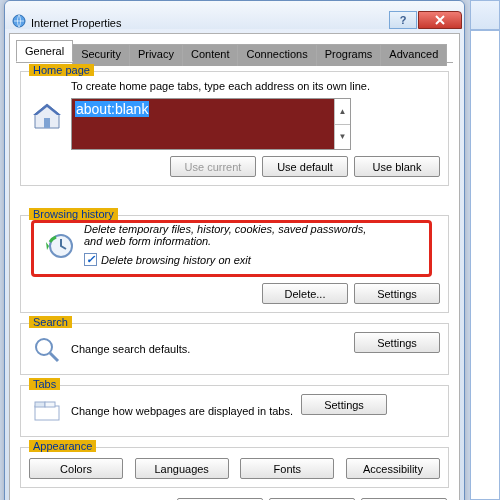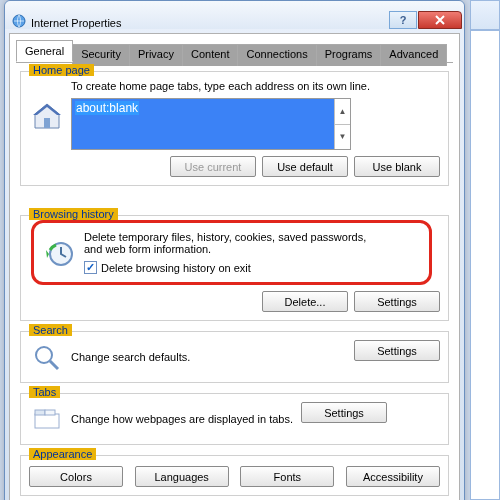--- a/index.html
+++ b/index.html
@@ -100,23 +100,23 @@
     margin-top:6px;
     border:1px solid #9a9a9a;
     background:#fff;
     width:280px;
     height:52px;
     display:flex;
   }
   .textbox {
     flex:1;
     padding:2px 3px;
-    font-family:inherit; font-size:12px;
+    font-family:inherit; font-size:14px;
     border:none; outline:none; resize:none;
-    background:#3b82f6;
+    background:#7f1d1d;
   }
   .textbox .selected {
     background:#3399ff; color:#fff; padding:0 1px;
   }
   .spin {
     width:16px;
     border-left:1px solid #c0c0c0;
     display:flex; flex-direction:column;
   }
   .spin-btn { flex:1; display:flex; align-items:center; justify-content:center; font-size:8px; color:#555; border-bottom:1px solid #c0c0c0; }
@@ -128,23 +128,24 @@
     background:linear-gradient(#fefefe,#e4e4e4);
     border:1px solid #8a8a8a;
     border-radius:2px;
     font:inherit;
     padding:0 8px;
     color:#000;
   }
   button.flat.disabled { color:#9a9a9a; }
   .highlight-box {
     border:3px solid #e1261c;
-    border-radius:12px;
-    padding:8px 8px 8px 8px;
+    border-radius:4px;
+    padding:0 8px 8px 8px;
     margin:0 8px 6px 2px;
+    font-style:italic;
   }
   .checkbox-row { display:flex; align-items:center; margin-top:6px; }
   .cb {
     width:13px; height:13px; border:1px solid #6e90c2;
     background:#fff; margin-right:4px; display:flex; align-items:center; justify-content:center;
     color:#1260c7; font-size:11px; font-weight:bold; line-height:1;
   }
   .dlg-btns {
     display:flex; justify-content:flex-end; gap:6px;
     margin:8px 6px 0 0;

